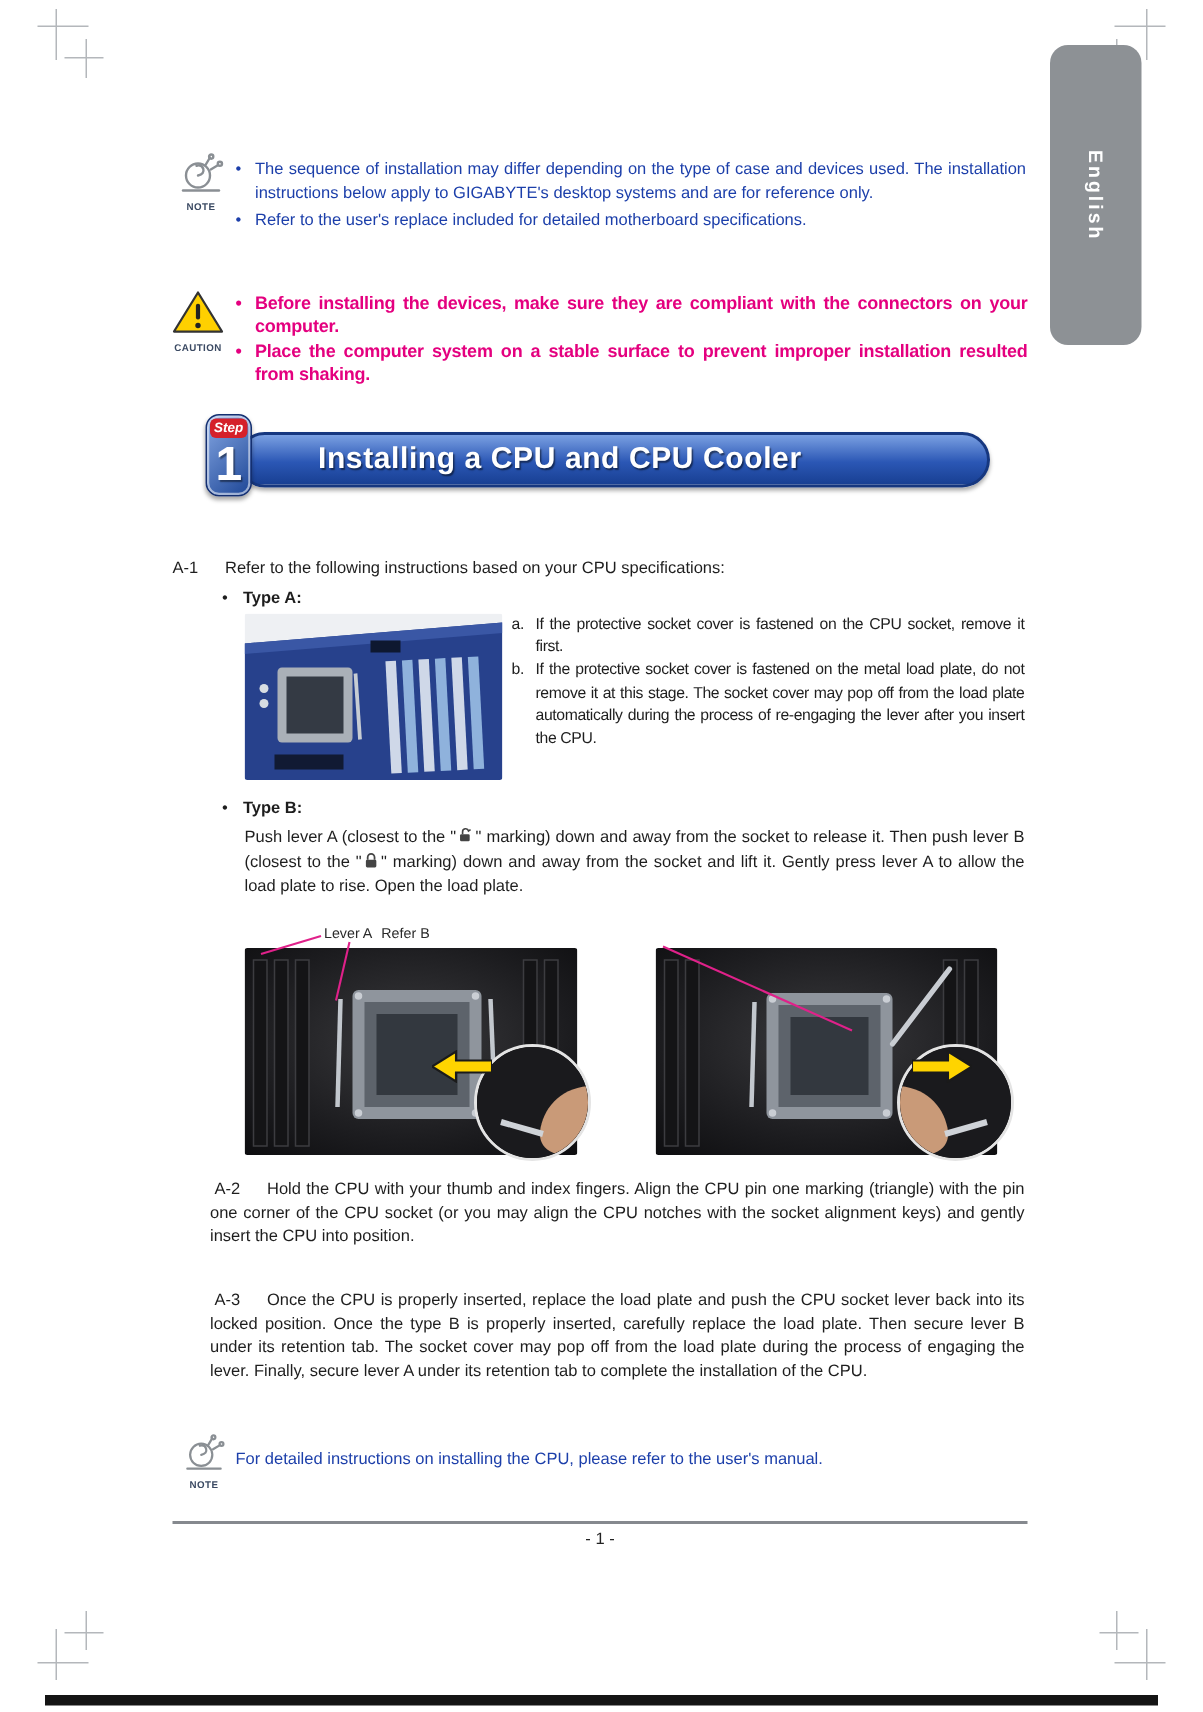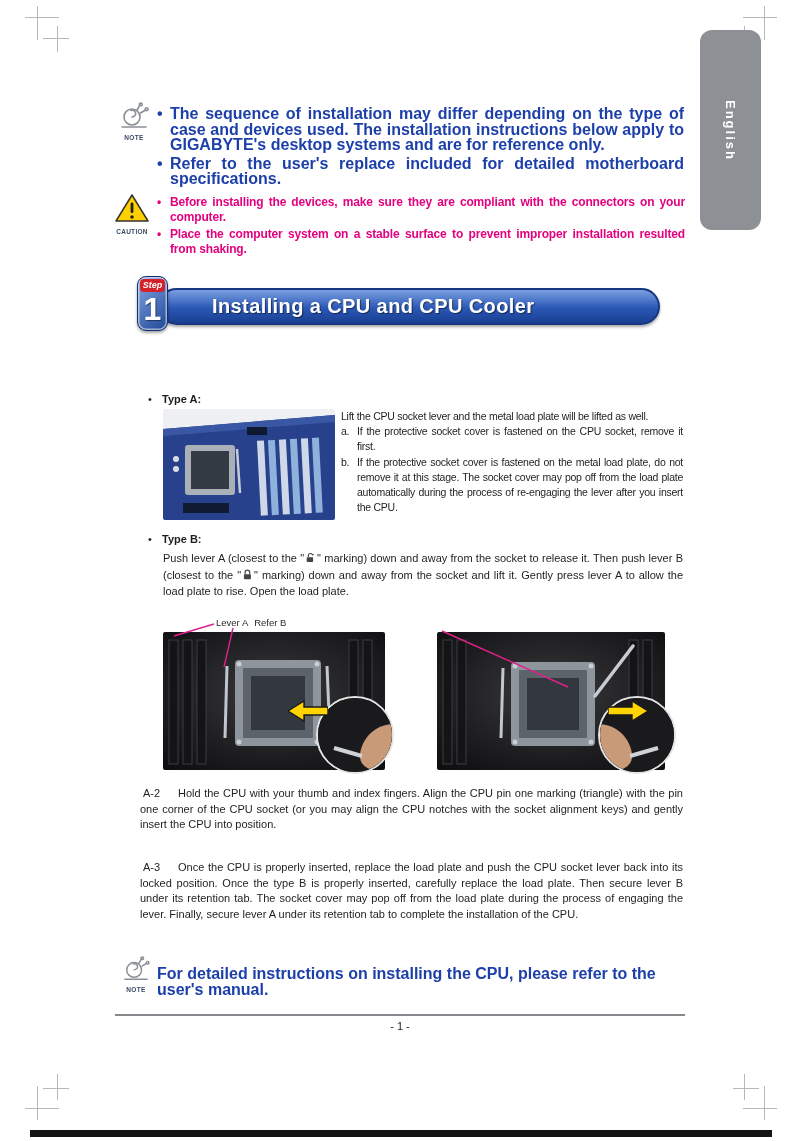--- a/index.html
+++ b/index.html
@@ -14,21 +14,21 @@
             writing-mode:vertical-rl;color:#ffffff;font-weight:bold;font-size:13px;letter-spacing:2px;}
   
   .iconstack{position:absolute;width:40px;text-align:center;}
   .iconstack .cap{font-size:6.5px;font-weight:bold;color:#3b4a63;margin-top:1px;letter-spacing:.3px;}
   
   .bullets{position:absolute;}
   .brow{display:flex;margin-bottom:3px;}
   .bdot{width:13px;flex:0 0 13px;}
   .bdot::before{content:"•";}
   .btxt{flex:1;text-align:justify;}
-  .note-style{color:#1c3faa;font-weight:bold;font-size:16px;line-height:15.5px;}
+  .note-style{color:#1c3faa;font-weight:normal;font-size:11px;line-height:15.5px;}
   .caution-style{color:#e4007f;font-weight:bold;font-size:12px;line-height:14.5px;letter-spacing:-0.15px;}
   
   .banner{position:absolute;left:158px;top:288px;width:502px;height:37px;border-radius:19px;
           background:linear-gradient(#7aa0e2,#2b57b5 55%,#183f92);border:2px solid #16377f;
           box-shadow:0 2px 3px rgba(0,0,0,.35);box-sizing:border-box;}
   .banner .title{position:absolute;left:52px;top:0;height:33px;line-height:33px;color:#ffffff;
           font-size:20px;font-weight:bold;letter-spacing:.4px;text-shadow:1px 1px 1px rgba(0,0,0,.5);}
   .badge{position:absolute;left:137px;top:276px;width:31px;height:55px;border-radius:9px;
           background:linear-gradient(135deg,#86a8e4,#1d4696);border:1.5px solid #142f70;
           box-shadow:inset 0 0 0 1.5px rgba(255,255,255,.55),0 2px 3px rgba(0,0,0,.35);
@@ -142,20 +142,24 @@
 
   <div class="banner">
     <span class="title">Installing a CPU and CPU Cooler</span>
   </div>
   <div class="badge">
     <div class="stepcap">Step</div>
     <div class="stepnum">1</div>
   </div>
 
 
+  <div class="a1row body-text">
+    <span class="lbl">A-1</span>
+    <span>Refer to the following instructions based on your CPU specifications:</span>
+  </div>
 
   <div class="typebullet body-text" style="top:392px;">
     <span class="bdot"></span>
     <span>Type A:</span>
   </div>
 
   <div class="fig" style="left:163px;top:409px;width:172px;height:111px;">
     <svg width="172" height="111" viewBox="0 0 172 111">
       <rect width="172" height="111" fill="#eef0f3"></rect>
       <polygon points="0,20 172,6 172,111 0,111" fill="#27418c"></polygon>
@@ -172,21 +176,20 @@
         <rect x="151" y="30" width="7" height="75" fill="#8fb2dc"></rect>
       </g>
       <circle cx="13" cy="50" r="3" fill="#d7dde3"></circle>
       <circle cx="13" cy="60" r="3" fill="#d7dde3"></circle>
       <rect x="20" y="94" width="46" height="10" fill="#111a33"></rect>
       <rect x="84" y="18" width="20" height="8" fill="#0e1830"></rect>
     </svg>
   </div>
 
   <div class="typea-text">
-    <div>Lift the CPU socket lever and the metal load plate will be lifted as well.</div>
     <div class="ta-item">
       <span class="mk">a.</span>
       <span class="tx">If the protective socket cover is fastened on the CPU socket, remove it first.</span>
     </div>
     <div class="ta-item">
       <span class="mk">b.</span>
       <span class="tx">If the protective socket cover is fastened on the metal load plate, do not remove it at this stage. The socket cover may pop off from the load plate automatically during the process of re-engaging the lever after you insert the CPU.</span>
     </div>
   </div>
 

